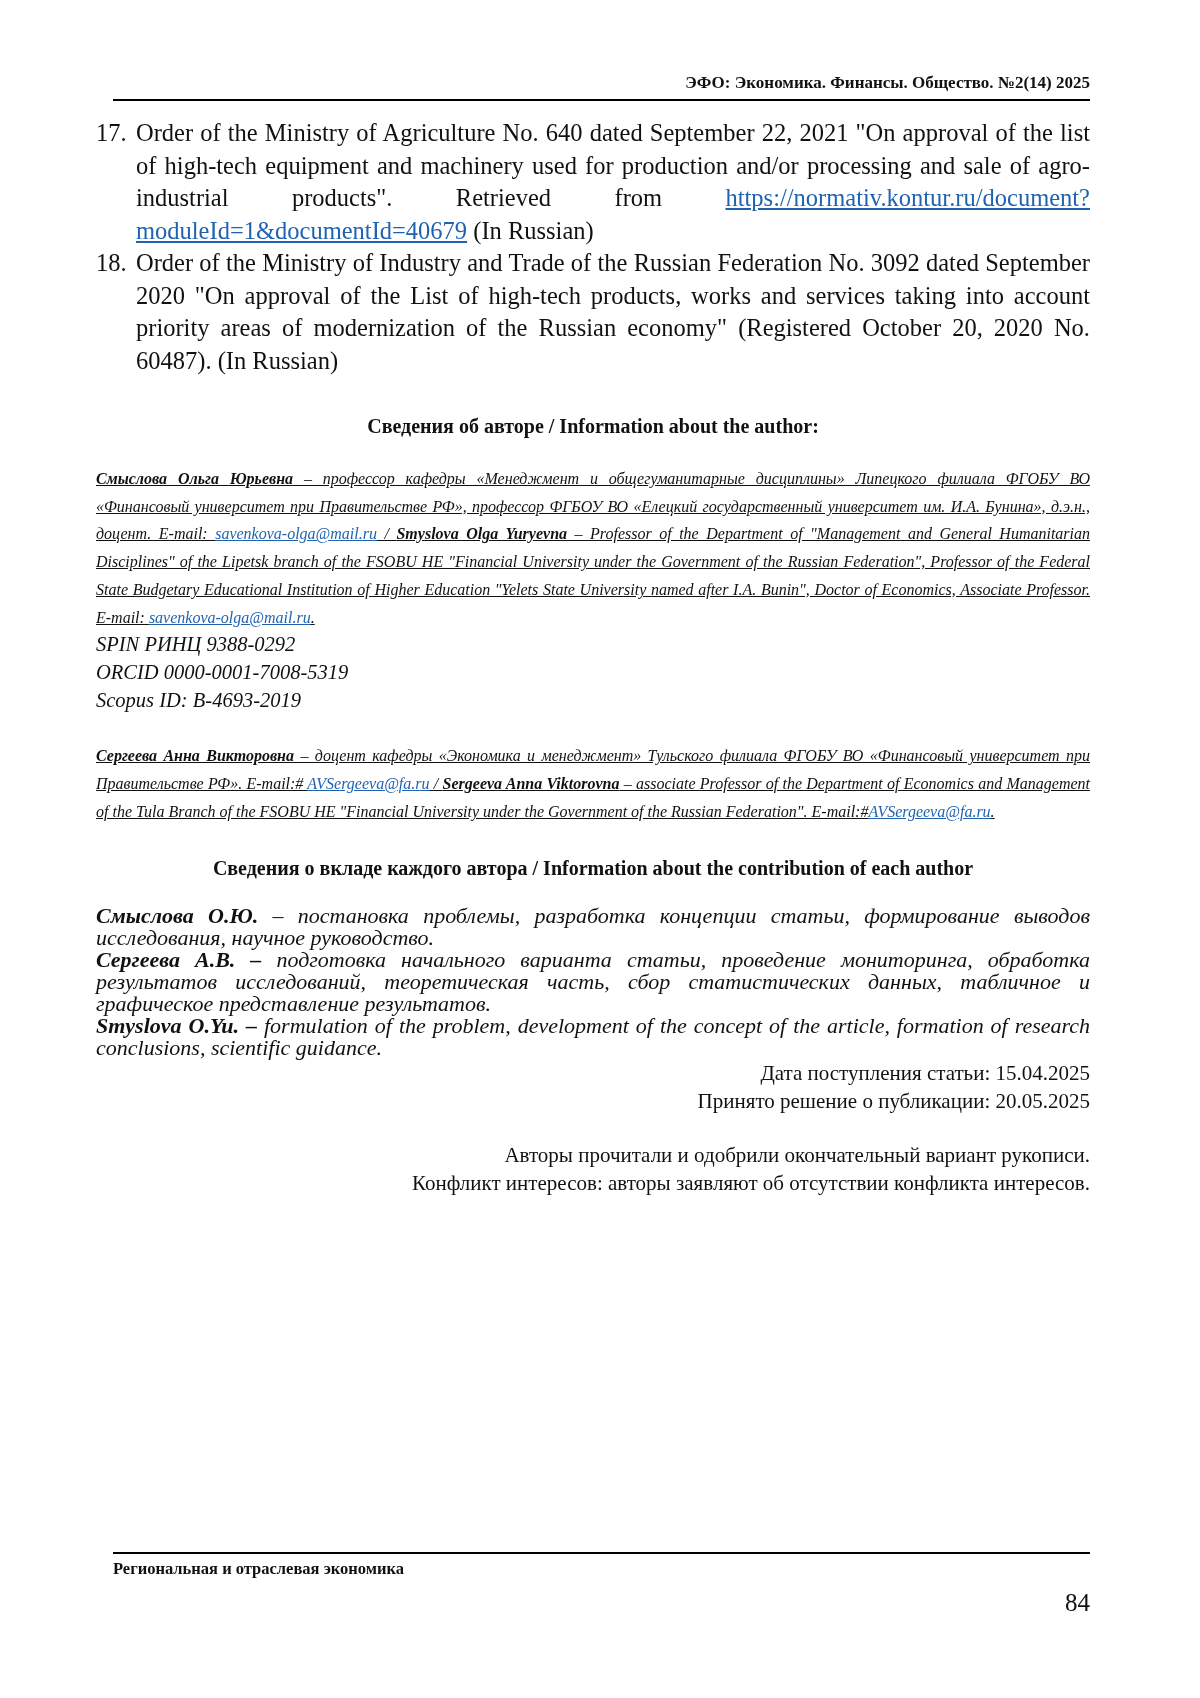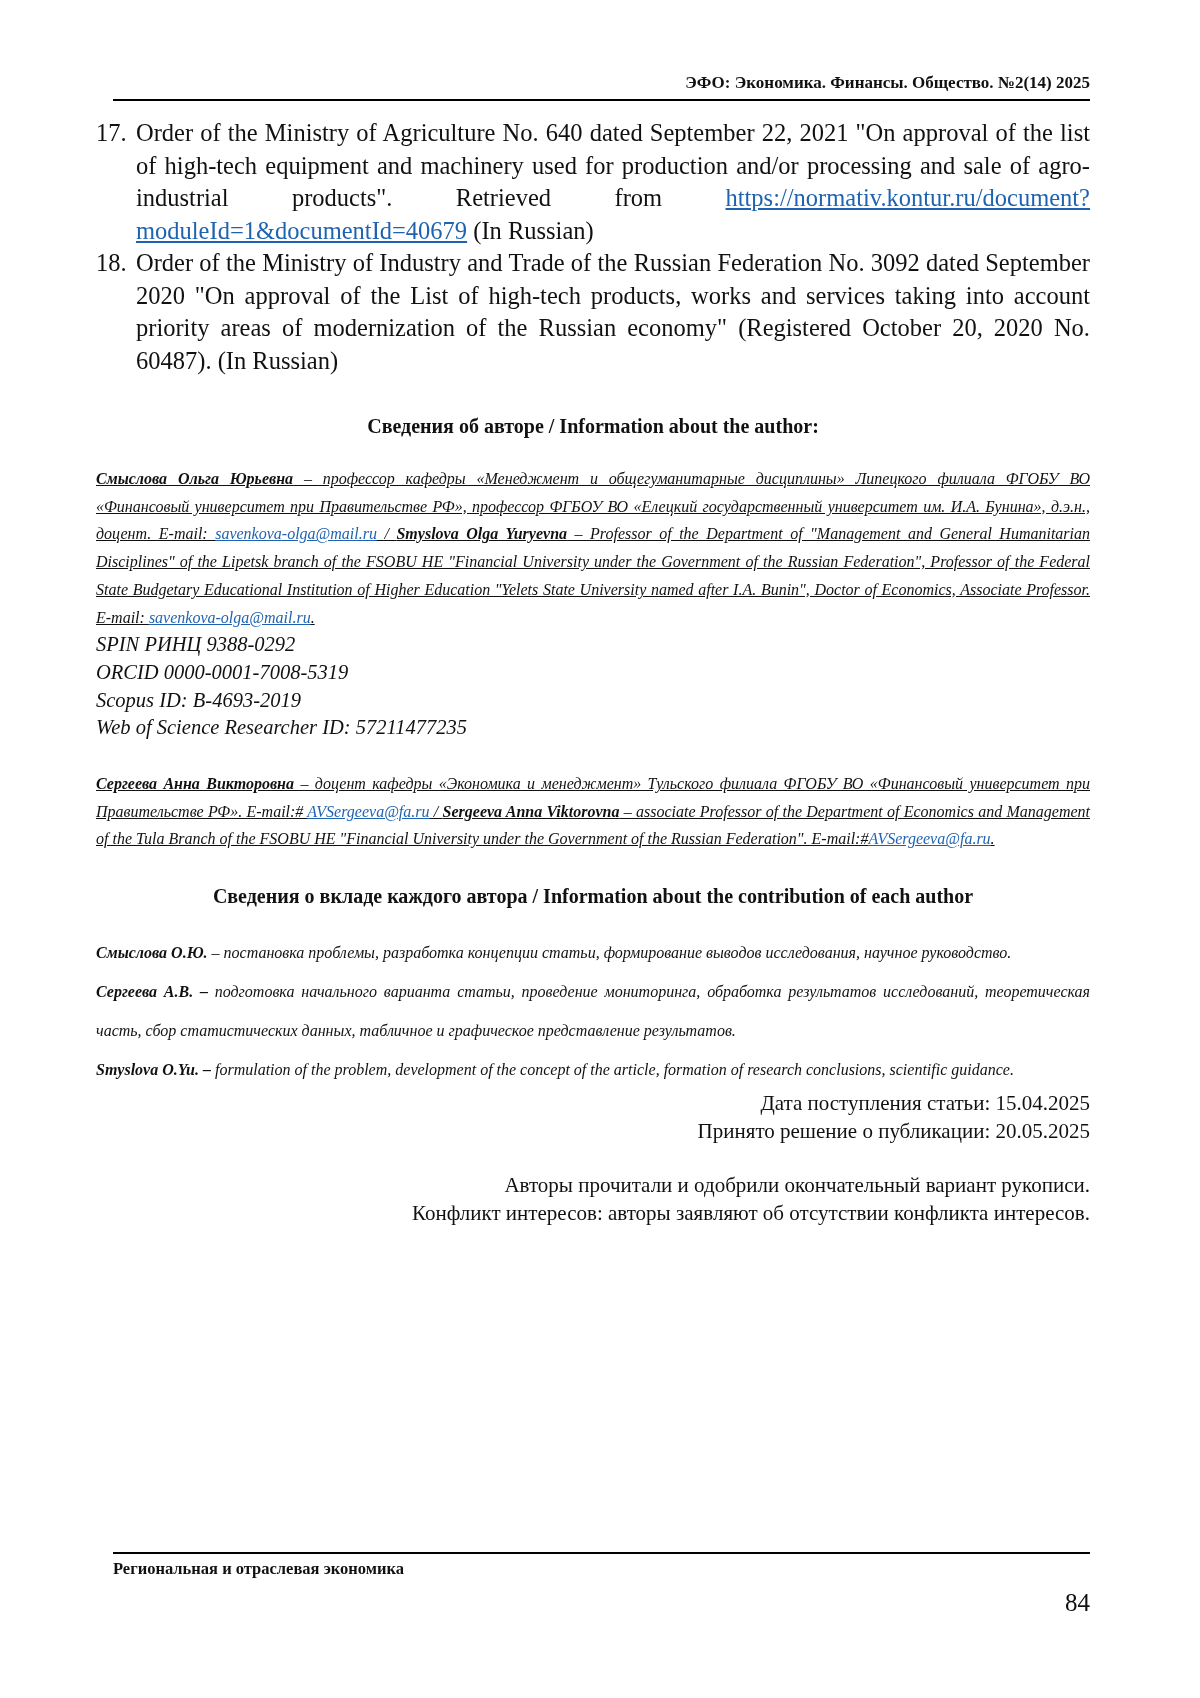--- a/index.html
+++ b/index.html
@@ -28,21 +28,21 @@
     a.link { color: #1f63b0; text-decoration: underline; }
     .section-title {
       text-align: center; font-weight: bold; font-size: 20px; line-height: 26px;
     }
     .author-block {
       font-style: italic; font-size: 16px; line-height: 27.7px; text-align: justify; text-decoration: underline;
     }
     .author-block b { font-weight: bold; }
     .plain-lines div { font-style: italic; font-size: 20.5px; line-height: 27.7px; }
     .contrib {
-      font-style: italic; font-size: 16px; line-height: 39px; text-align: justify;
+      font-style: italic; font-size: 22px; line-height: 22px; text-align: justify;
     }
     .contrib b { font-weight: bold; }
     .right-block { text-align: right; font-size: 21px; line-height: 28px; }
     .footer-rule {
       position: absolute; left: 113px; right: 110px; top: 1552px;
       border-top: 2px solid #000;
     }
     .footer-section {
       position: absolute; left: 113px; top: 1558px;
       font-weight: bold; font-size: 16.5px; line-height: 22px;
@@ -74,21 +74,20 @@
     </ol>
 
     <div class="section-title" style="margin-top:36px;">Сведения об авторе / Information about the author:</div>
 
     <div class="author-block" style="margin-top:26px;"><b>Смыслова Ольга Юрьевна</b><span> – профессор кафедры «Менеджмент и общегуманитарные дисциплины» Липецкого филиала ФГОБУ ВО «Финансовый университет при Правительстве РФ», профессор ФГБОУ ВО «Елецкий государственный университет им. И.А. Бунина», д.э.н., доцент. E-mail: </span><a class="link" href="#">savenkova-olga@mail.ru</a><span> / </span><b>Smyslova Olga Yuryevna</b><span> – Professor of the Department of "Management and General Humanitarian Disciplines" of the Lipetsk branch of the FSOBU HE "Financial University under the Government of the Russian Federation", Professor of the Federal State Budgetary Educational Institution of Higher Education "Yelets State University named after I.A. Bunin", Doctor of Economics, Associate Professor. E-mail: </span><a class="link" href="#">savenkova-olga@mail.ru</a><span>.</span></div>
 
     <div class="plain-lines">
       <div>SPIN РИНЦ 9388-0292</div>
       <div>ORCID 0000-0001-7008-5319</div>
       <div>Scopus ID: B-4693-2019</div>
-      <div>Web of Science Researcher ID: 57211477235</div>
     </div>
 
     <div class="author-block" style="margin-top:28px;"><b>Сергеева Анна Викторовна</b><span> – доцент кафедры «Экономика и менеджмент» Тульского филиала ФГОБУ ВО «Финансовый университет при Правительстве РФ». E-mail:# </span><a class="link" href="#">AVSergeeva@fa.ru</a><span> / </span><b>Sergeeva Anna Viktorovna</b><span> – associate Professor of the Department of Economics and Management of the Tula Branch of the FSOBU HE "Financial University under the Government of the Russian Federation". E-mail:#</span><a class="link" href="#">AVSergeeva@fa.ru</a><span>.</span></div>
 
     <div class="section-title" style="margin-top:30px;">Сведения о вкладе каждого автора / Information about the contribution of each author</div>
 
     <div style="margin-top:24px;">
       <div class="contrib"><b>Смыслова О.Ю.</b><span> – постановка проблемы, разработка концепции статьи, формирование выводов исследования, научное руководство.</span></div>
       <div class="contrib"><b>Сергеева А.В. –</b><span> подготовка начального варианта статьи, проведение мониторинга, обработка результатов исследований, теоретическая часть, сбор статистических данных, табличное и графическое представление результатов.</span></div>
       <div class="contrib"><b>Smyslova O.Yu. –</b><span> formulation of the problem, development of the concept of the article, formation of research conclusions, scientific guidance.</span></div>

